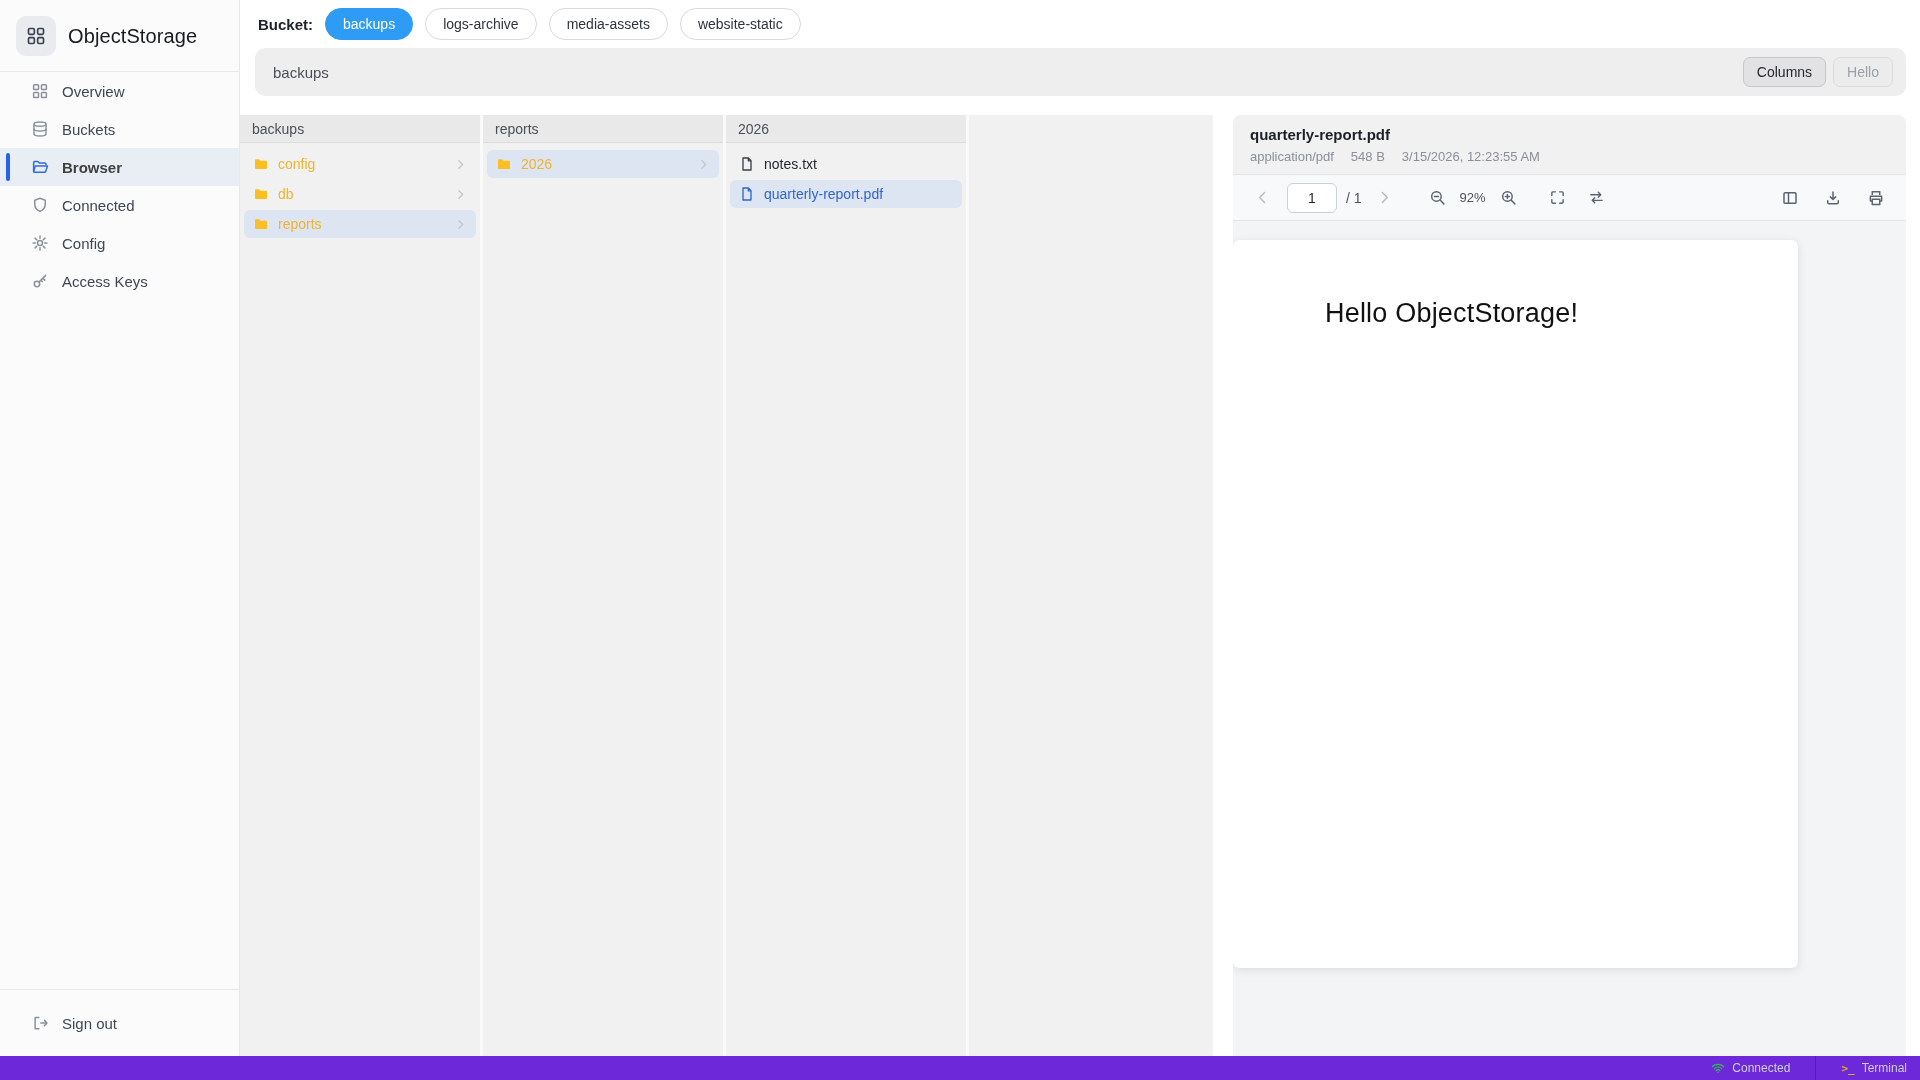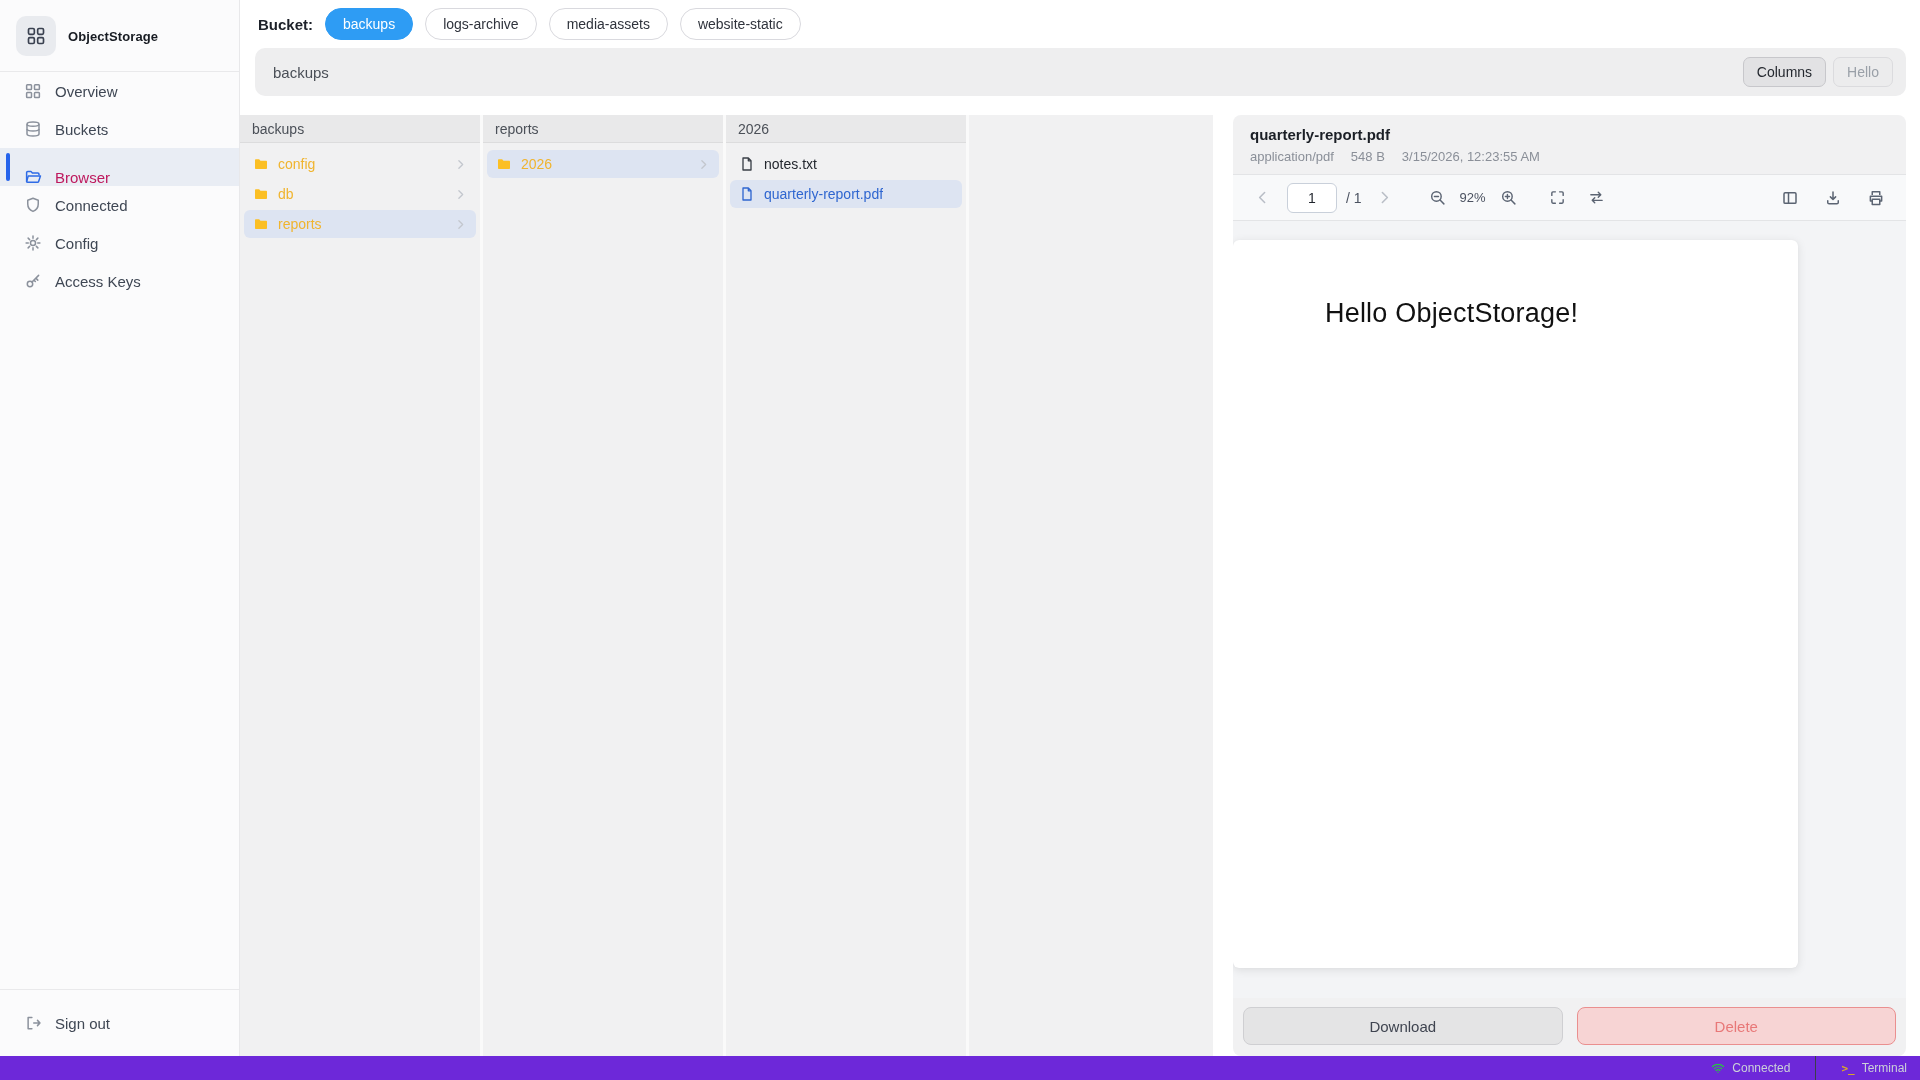--- a/index.html
+++ b/index.html
@@ -6,28 +6,28 @@
   html,body { width:1920px; height:1080px; overflow:hidden; }
   body { font-family:"Liberation Sans", sans-serif; background:#ffffff; color:#23272e; }
   .app { display:flex; flex-direction:column; width:1920px; height:1080px; }
   .body-row { display:flex; flex:1; min-height:0; }
 
   
   .sidebar { width:240px; background:#fbfbfc; border-right:1px solid #e8e8ea; display:flex; flex-direction:column; }
   .brand { display:flex; align-items:center; gap:12px; padding:16px 14px 15px 16px; }
   .brand-box { width:40px; height:40px; border-radius:10px; background:#e9ebef; display:flex; align-items:center; justify-content:center; color:#3a4150; }
   .brand-box svg { width:20px; height:20px; }
-  .brand-title { font-size:13px; font-weight:bold; color:#171b22; letter-spacing:.1px; }
+  .brand-title { font-size:20px; font-weight:normal; color:#171b22; letter-spacing:.1px; }
   .side-divider { border-top:1px solid #e9e9eb; }
   .nav-section { font-size:11px; font-weight:bold; letter-spacing:.8px; color:#9aa1ab; padding:18px 0 10px 24px; }
   .nav { flex:1; }
-  .nav-item { display:flex; align-items:center; gap:13px; height:38px; padding-left:24px; font-size:15px; color:#3f4754; cursor:pointer; position:relative; }
+  .nav-item { display:flex; align-items:center; gap:13px; height:38px; padding-left:31px; font-size:15px; color:#3f4754; cursor:pointer; position:relative; }
   .nav-item .ic { width:18px; height:18px; color:#8b919c; display:flex; }
   .nav-item .ic svg { width:18px; height:18px; }
-  .nav-item.active { background:#e9edf4; color:#be185d; font-weight:normal;align-items:flex-end; }
+  .nav-item.active { background:#e9edf4; color:#404040; font-weight:bold; }
   .nav-item.active .ic { color:#2e6be6; }
   .nav-item.active::before { content:""; position:absolute; left:6px; top:5px; bottom:5px; width:4px; border-radius:2px; background:#2563eb; }
   .signout-wrap { border-top:1px solid #e9e9eb; padding:14px 0;margin-top:46px; }
 
   
   .statusbar { height:24px; background:#6d28d9; display:flex; align-items:center; justify-content:flex-end; gap:12px; color:#ccd1d9; font-size:12px; }
   .status-item { display:flex; align-items:center; gap:7px; padding:0 13px; height:100%; }
   .status-item .wifi { color:#27c93f; display:flex; }
   .status-item .wifi svg { width:14px; height:14px; }
   .status-sep { width:1px; height:100%; background:#3a3f4a; }
@@ -380,24 +380,20 @@
                 </button>
             </div>
           </div>
 
           <div class="viewer">
             <div class="pdf-page">
               <div class="pdf-text">Hello ObjectStorage!</div>
             </div>
           </div>
 
-          <div class="detail-foot">
-            <button class="foot-btn btn-download">Download</button>
-            <button class="foot-btn btn-delete">Delete</button>
-          </div>
         </div>
 
       </div>
     </div>
   </div>
 
   <footer class="statusbar">
     <div class="status-item">
       <span class="wifi">
           <svg viewBox="0 0 24 24" fill="none" stroke="currentColor" stroke-width="2" stroke-linecap="round">

